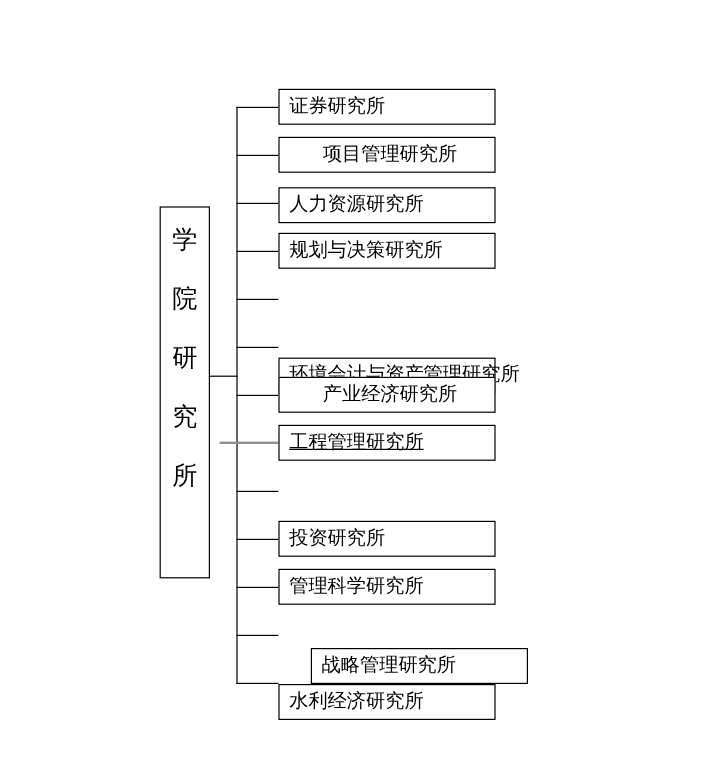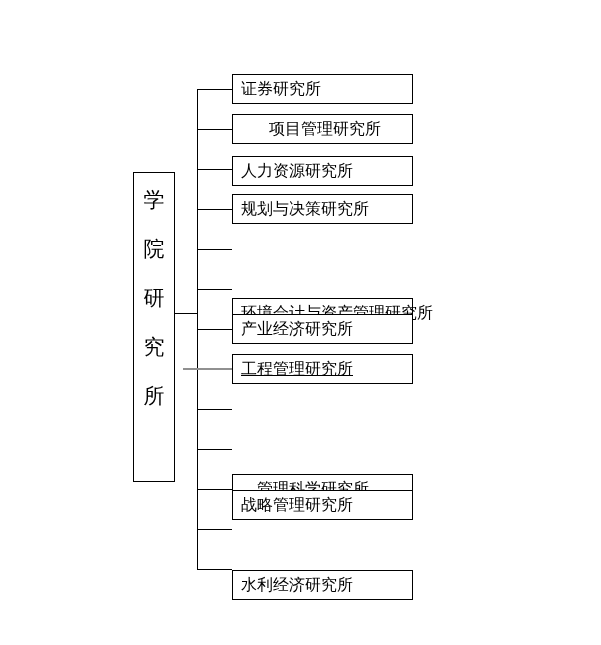--- a/index.html
+++ b/index.html
@@ -120,29 +120,32 @@
   </div>
   <div class="inst-box" style="top:156px;">
     <span class="inst-label">人力资源研究所</span>
   </div>
   <div class="inst-box" style="top:194px;">
     <span class="inst-label">规划与决策研究所</span>
   </div>
   <div class="inst-box" style="top:274px;margin-top:24px;">
     <span class="inst-label">环境会计与资产管理研究所</span>
   </div>
-  <div class="inst-box" style="top:314px;">
+  <div class="inst-box" style="top:314px;padding-left:28px;">
     <span class="inst-label">产业经济研究所</span>
   </div>
   <div class="inst-box" style="top:354px;text-decoration:underline;">
     <span class="inst-label">工程管理研究所</span>
   </div>
-  <div class="inst-box" style="top:474px;padding-left:16px;">
+  <div class="inst-box" style="top:434px;">
+    <span class="inst-label">投资研究所</span>
+  </div>
+  <div class="inst-box" style="top:474px;">
     <span class="inst-label">管理科学研究所</span>
   </div>
-  <div class="inst-box" style="top:490px;">
+  <div class="inst-box" style="top:540px;margin-left:27px;">
     <span class="inst-label">战略管理研究所</span>
   </div>
   <div class="inst-box" style="top:570px;">
     <span class="inst-label">水利经济研究所</span>
   </div>
 
 </div>
 
 </body></html>

